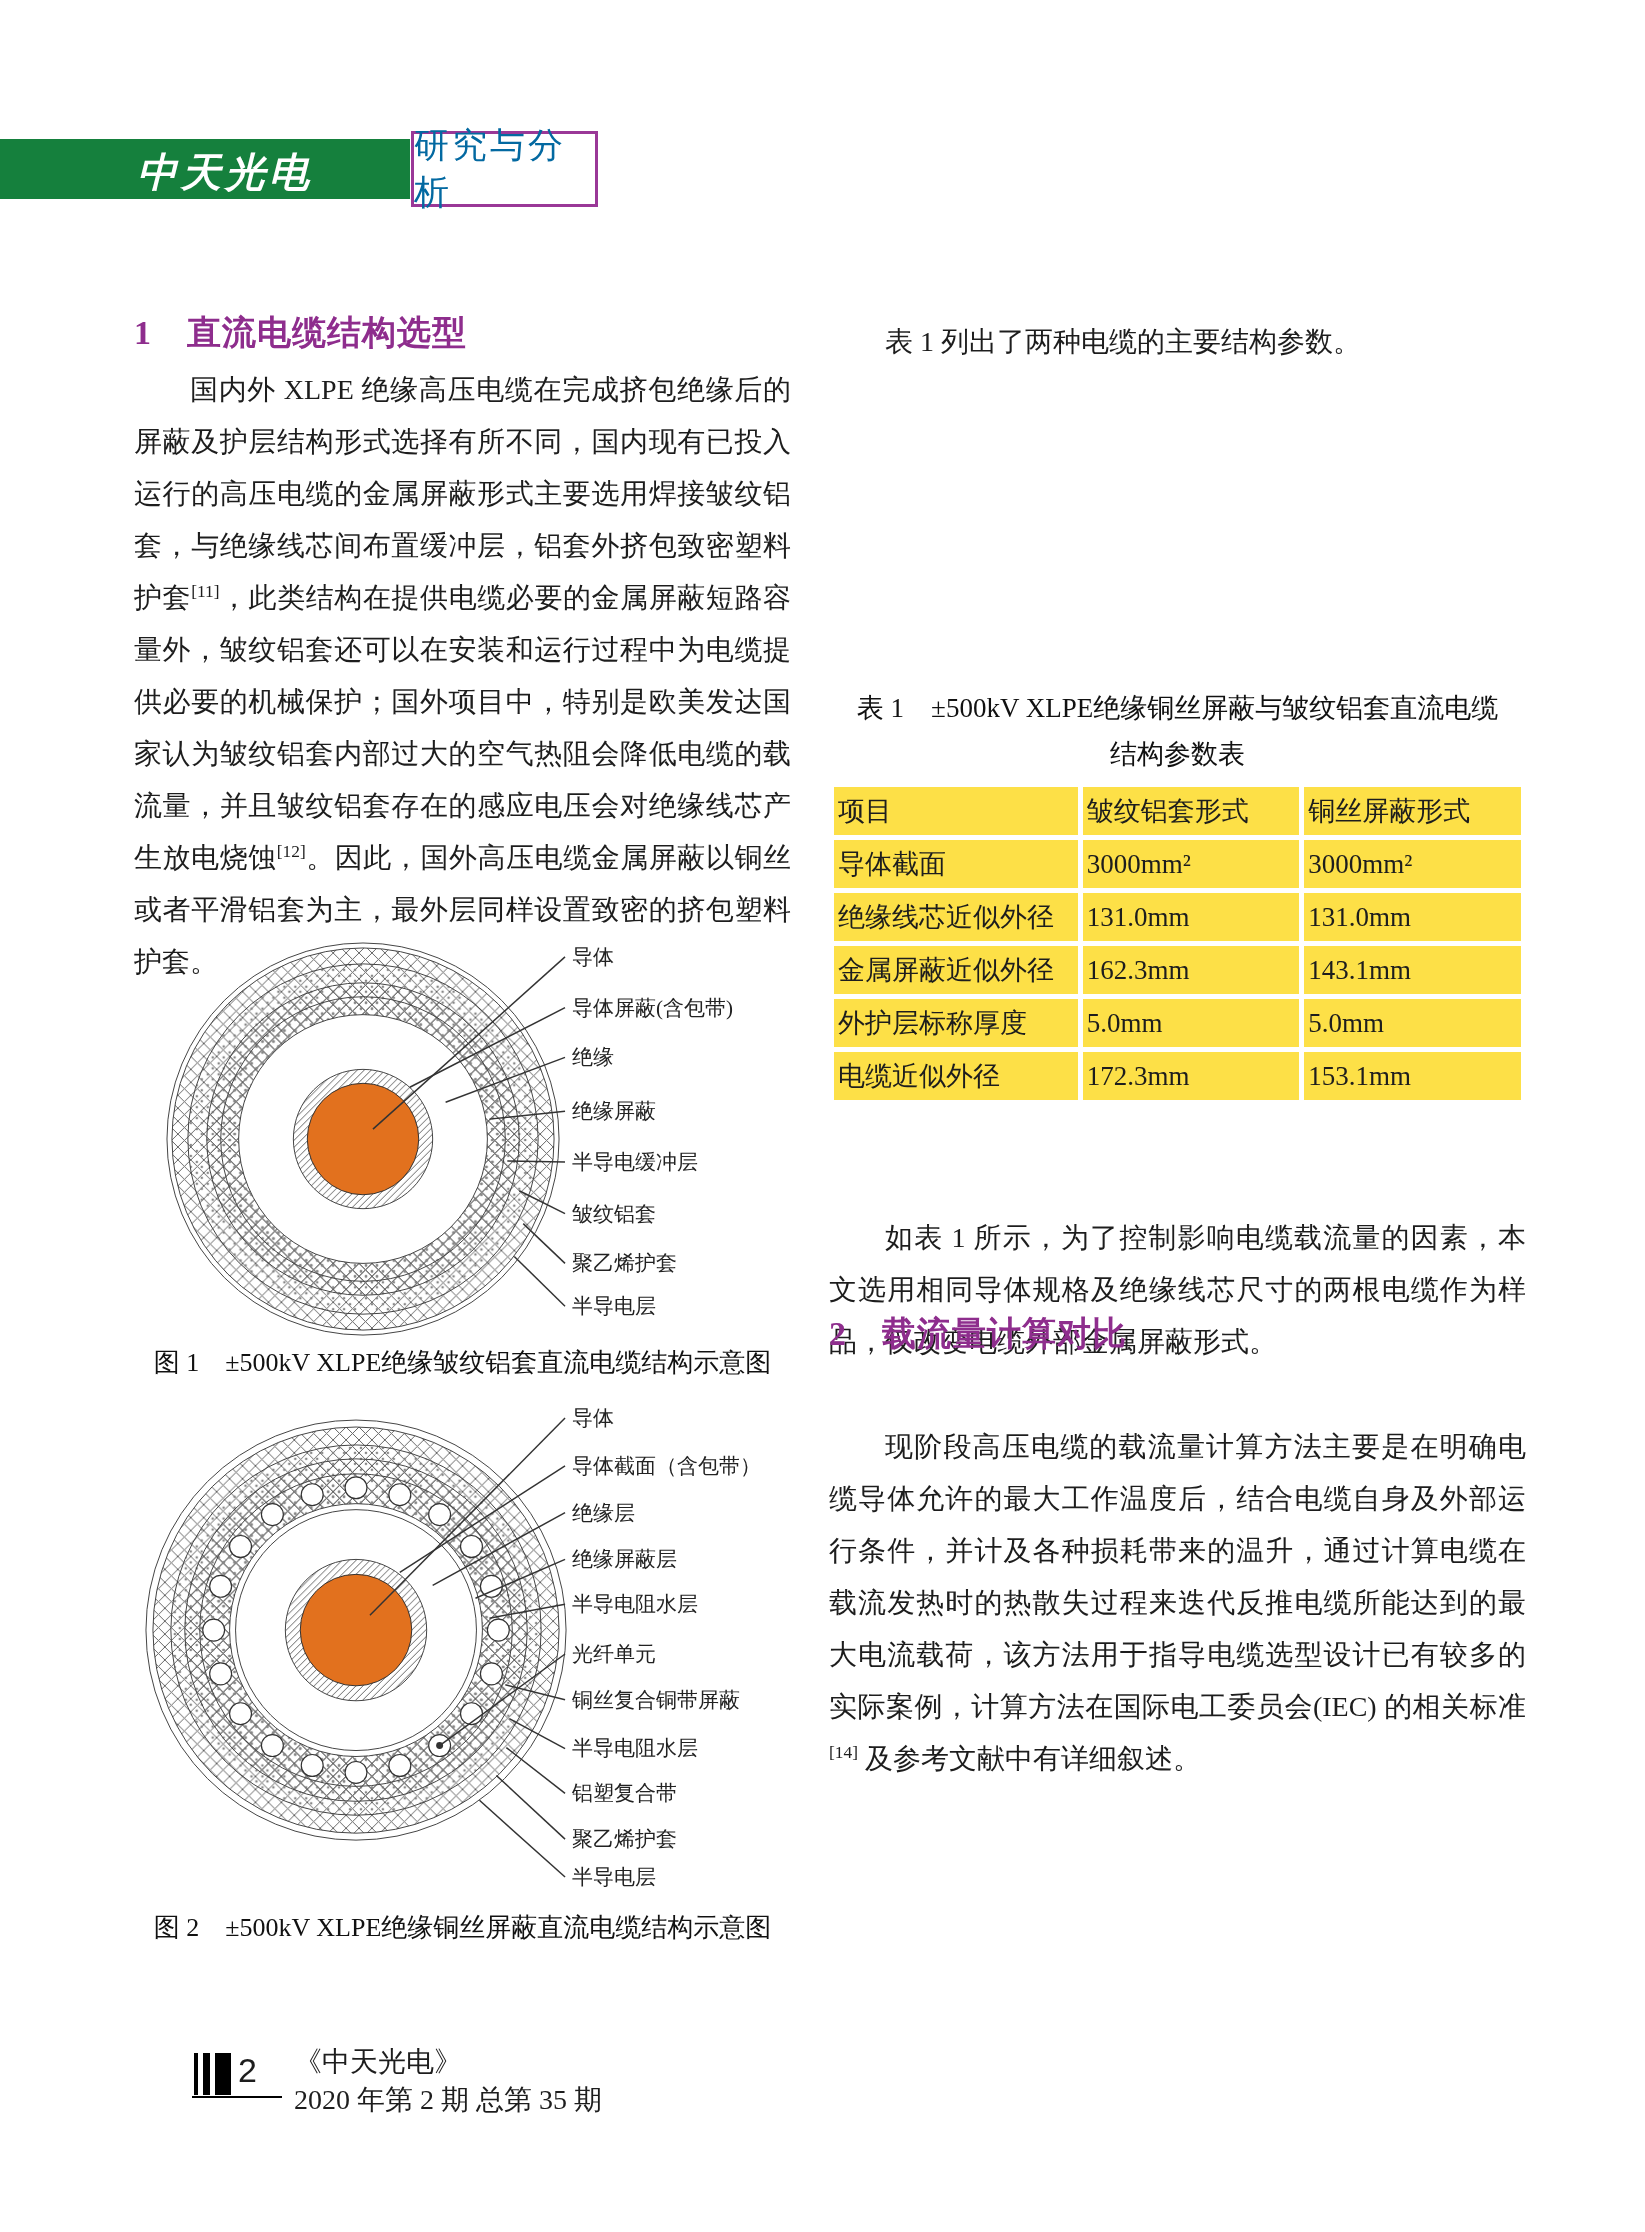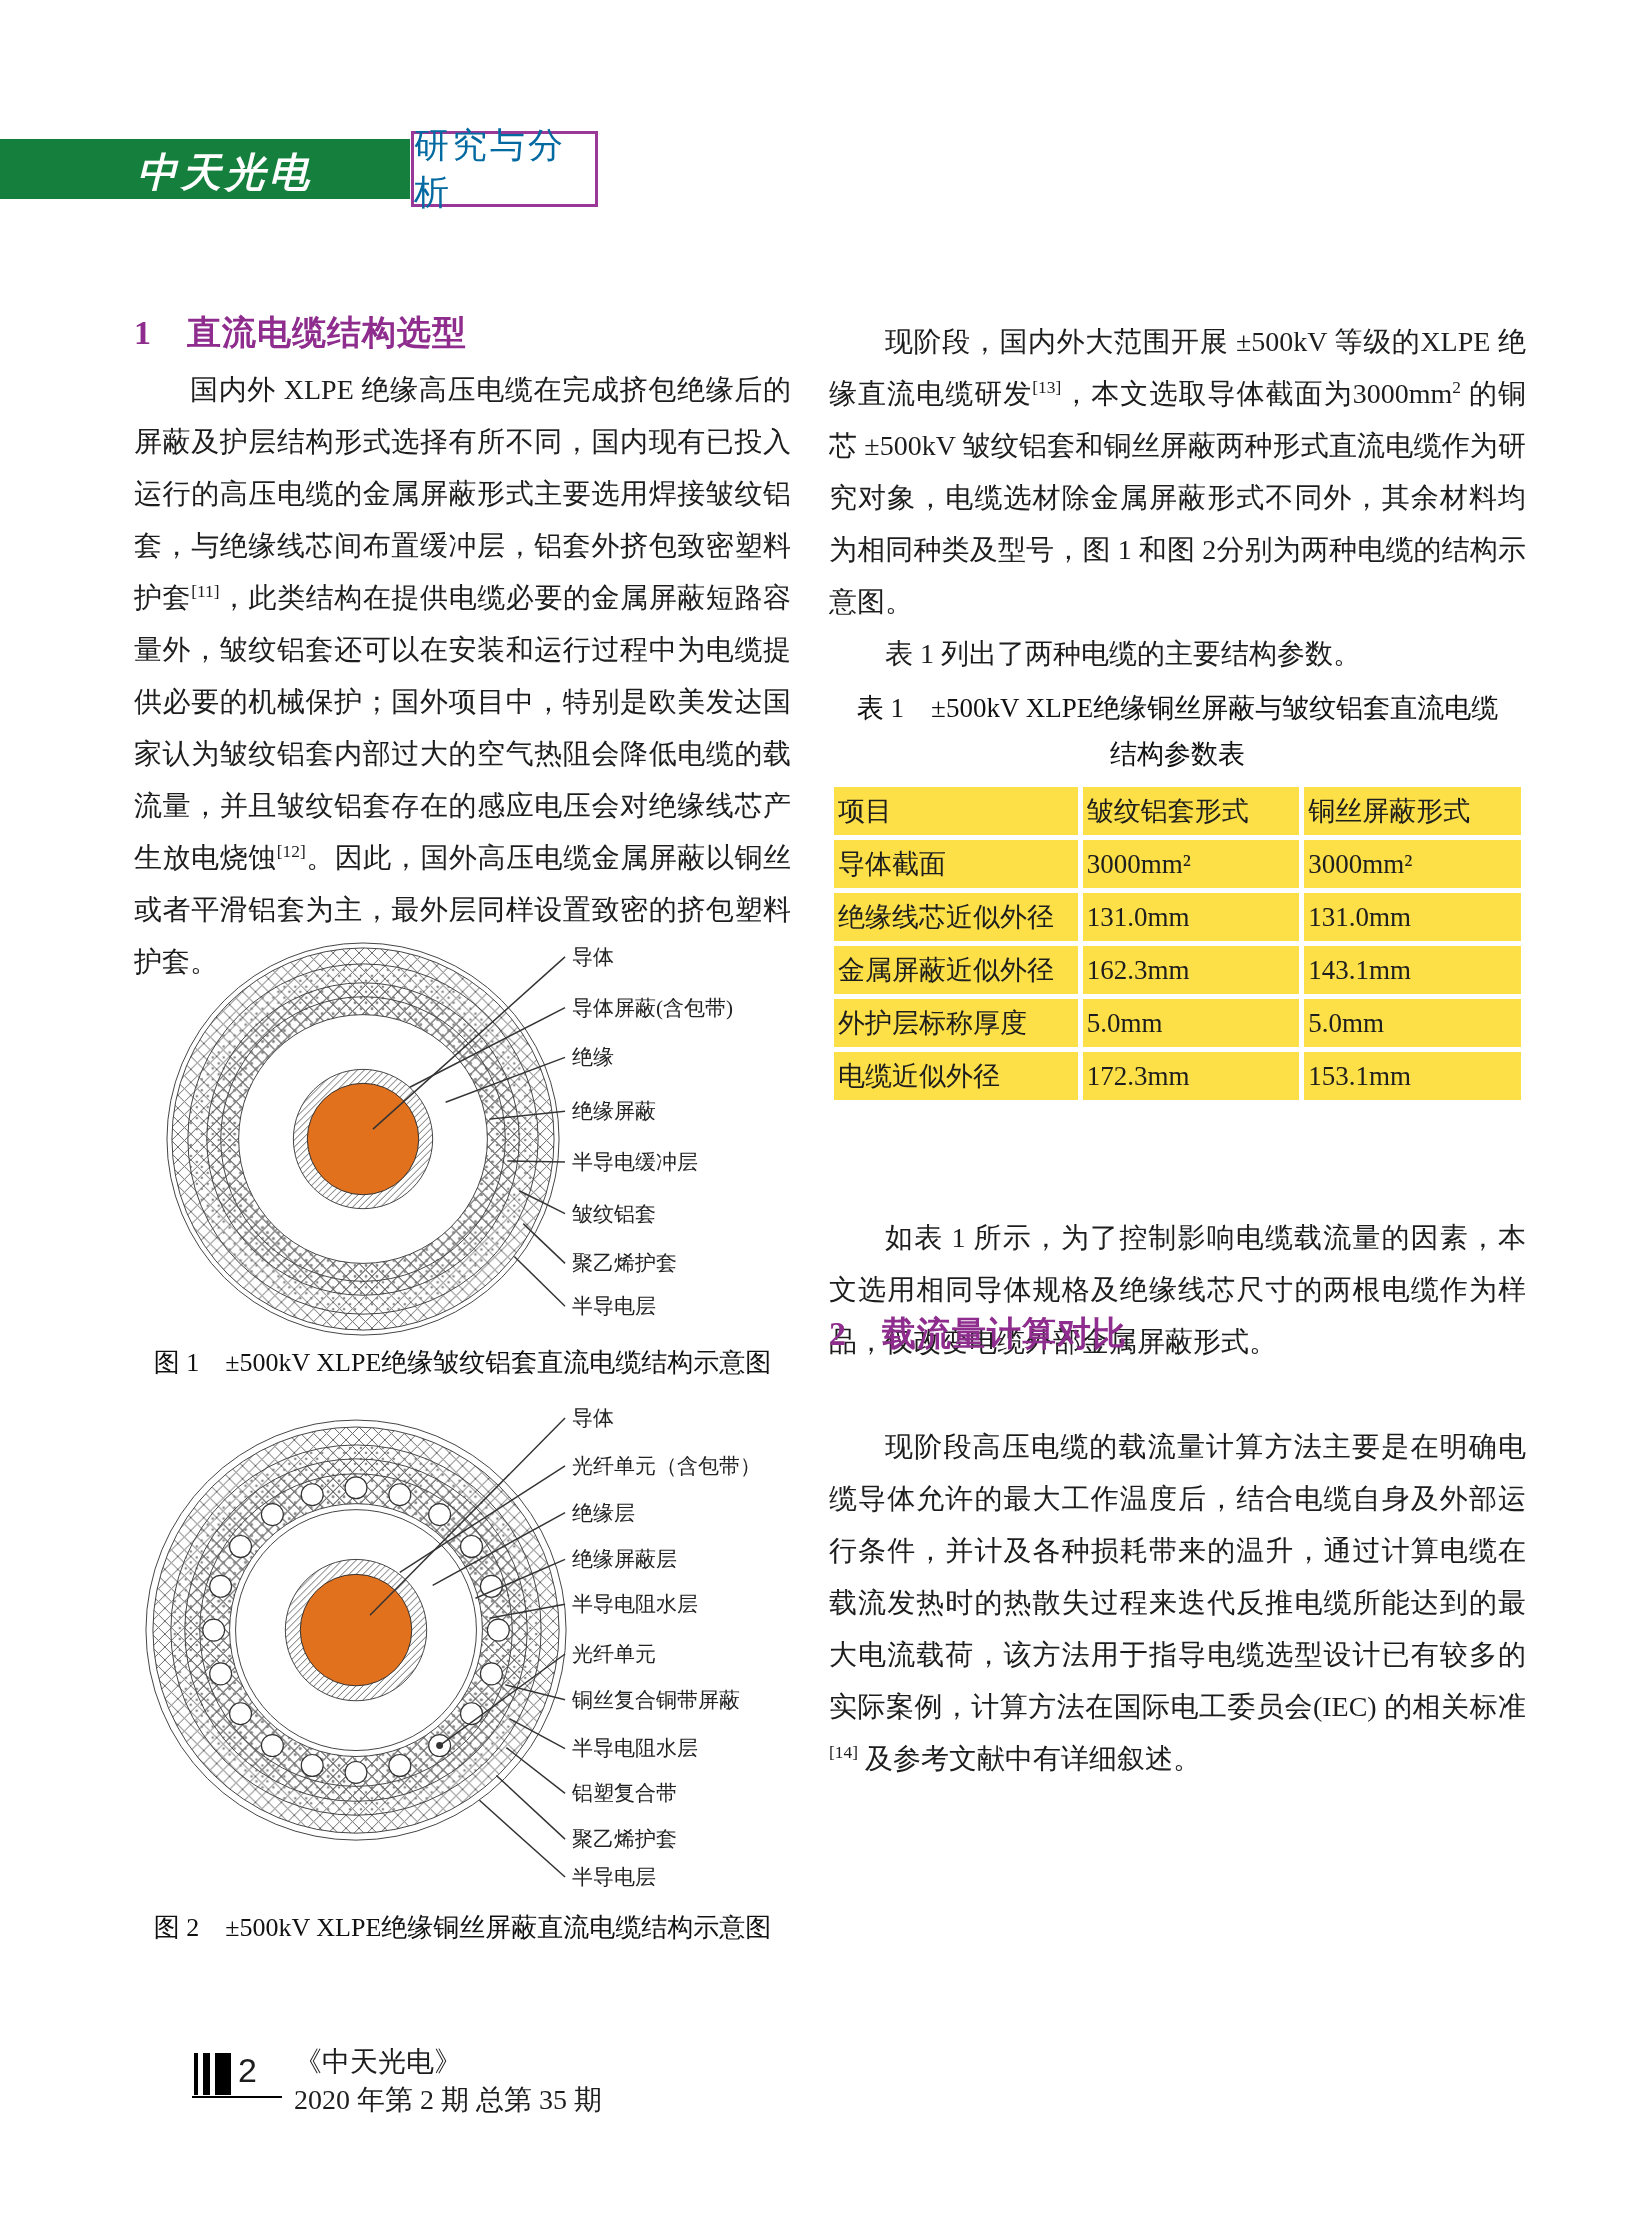--- a/index.html
+++ b/index.html
@@ -172,37 +172,34 @@
         <line x1="352" y1="218" x2="428" y2="204"></line>
         <line x1="302" y1="346" x2="428" y2="254"></line>
         <line x1="368" y1="285" x2="428" y2="300"></line>
         <line x1="372" y1="319" x2="428" y2="349"></line>
         <line x1="369" y1="348" x2="428" y2="394"></line>
         <line x1="359" y1="376" x2="428" y2="440"></line>
         <line x1="342" y1="401" x2="428" y2="478"></line>
       </g>
     </svg>
     <div class="fl" style="top:4px">导体</div>
-    <div class="fl" style="top:52px">光纤单元（含包带）</div>
+    <div class="fl" style="top:52px">导体截面（含包带）</div>
     <div class="fl" style="top:99px">绝缘层</div>
     <div class="fl" style="top:145px">绝缘屏蔽层</div>
     <div class="fl" style="top:190px">半导电阻水层</div>
     <div class="fl" style="top:240px">光纤单元</div>
     <div class="fl" style="top:286px">铜丝复合铜带屏蔽</div>
     <div class="fl" style="top:334px">半导电阻水层</div>
     <div class="fl" style="top:379px">铝塑复合带</div>
     <div class="fl" style="top:425px">聚乙烯护套</div>
     <div class="fl" style="top:463px">半导电层</div>
   </div>
   <div id="fig2-cap" class="fig-caption">图 2　±500kV XLPE绝缘铜丝屏蔽直流电缆结构示意图</div>
 
   <div id="rpara1" class="para">
-    <p>
-      <span>现阶段，国内外大范围开展 ±500kV 等级的XLPE 绝缘直流电缆研发</span><sup>[13]</sup><span>，本文选取导体截面为3000mm</span><sup>2</sup><span> 的铜芯 ±500kV 皱纹铝套和铜丝屏蔽两种形式直流电缆作为研究对象，电缆选材除金属屏蔽形式不同外，其余材料均为相同种类及型号，图 1 和图 2分别为两种电缆的结构示意图。</span>
-    </p>
     <p>表 1 列出了两种电缆的主要结构参数。</p>
   </div>
 
   <div id="tbl-cap">
     <div>表 1　±500kV XLPE绝缘铜丝屏蔽与皱纹铝套直流电缆</div>
     <div>结构参数表</div>
   </div>
 
   <table id="tbl">
     <tbody>

